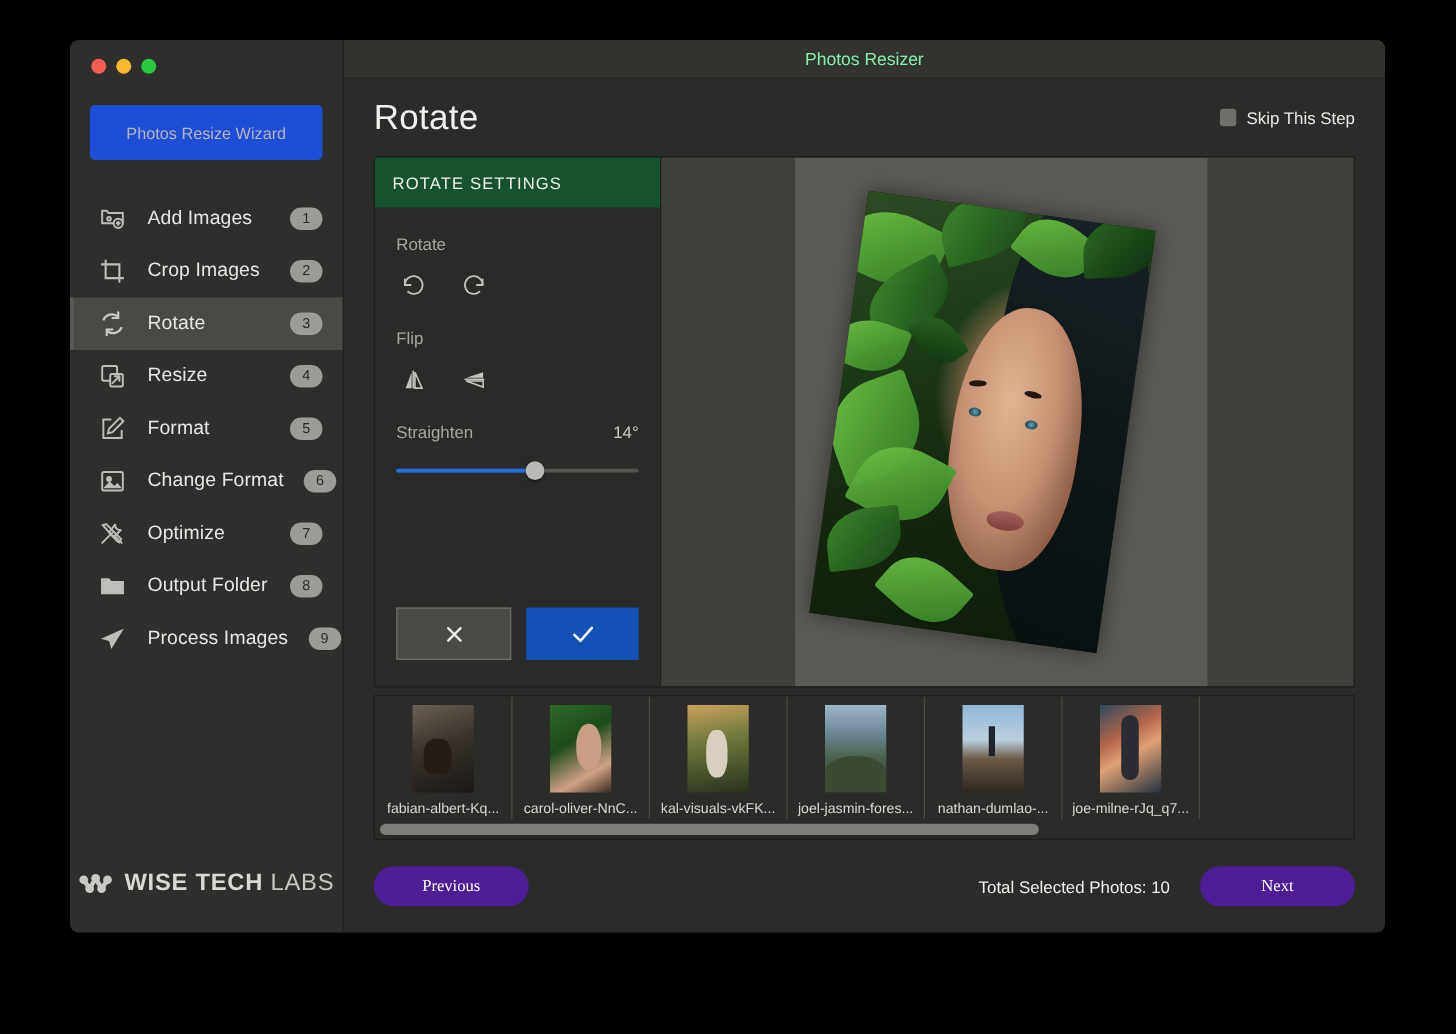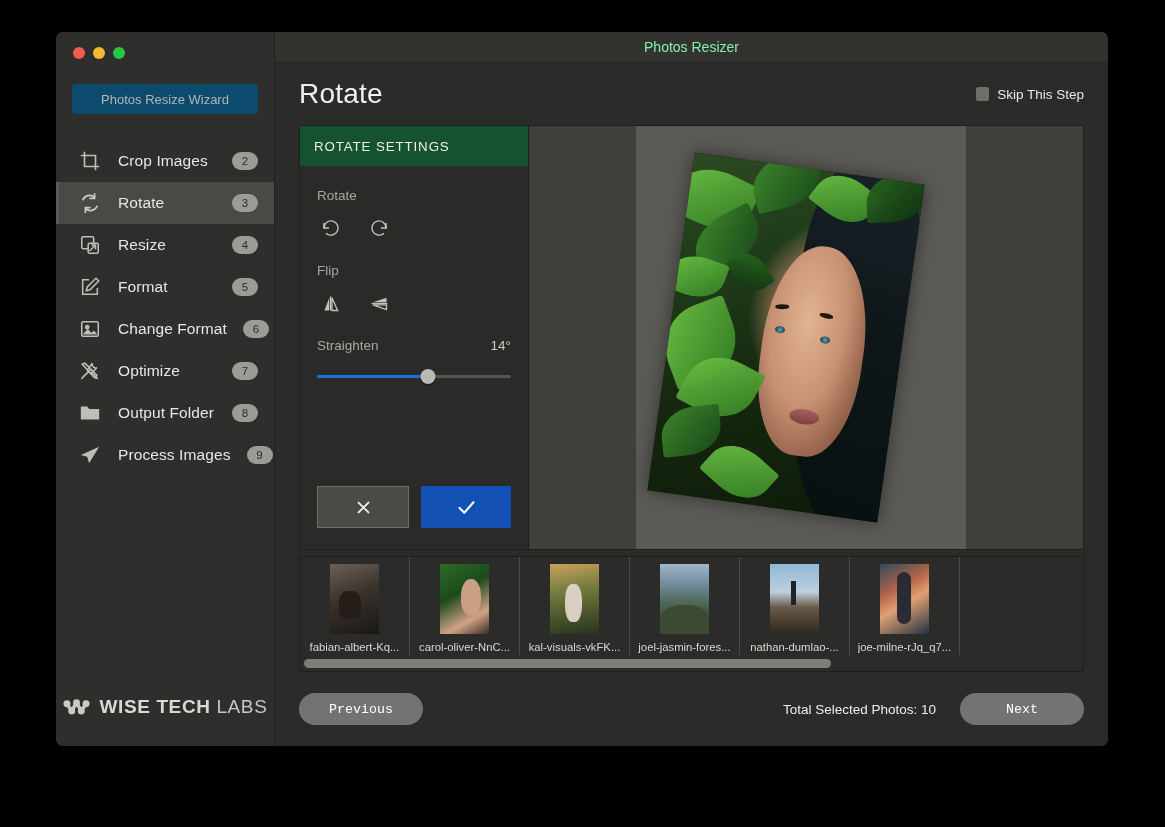--- a/index.html
+++ b/index.html
@@ -34,22 +34,22 @@
     gap: 8px;
     padding: 15px 0 0 17px;
   }
   .tl { width: 12px; height: 12px; border-radius: 50%; }
   .tl.red { background: #f45b51; }
   .tl.yellow { background: #f5b82e; }
   .tl.green { background: #28c840; }
 
   .wizard-badge {
     margin: 25px 16px 0 16px;
-    height: 30px;
-    background: #0c4a6e;
+    height: 44px;
+    background: #1d4ed8;
     border-radius: 4px;
     display: flex;
     align-items: center;
     justify-content: center;
     color: #b5b5b2;
     font-size: 13px;
   }
 
   .nav-list { margin-top: 26px; }
   .nav-item {
@@ -335,28 +335,28 @@
     cursor: pointer;
   }
 
   
   .footer {
     height: 74px;
     display: flex; align-items: center;
     gap: 0;
   }
   .btn-pill {
-    background: #737373;
+    background: #4c1d95;
     color: #fff;
     border: none;
     border-radius: 18px;
     height: 32px;
     width: 124px;
     font-size: 13.3px;
-    font-family: Liberation Mono, monospace;
+    font-family: Liberation Serif, serif;
     cursor: pointer;
   }
   .footer-spacer { flex: 1; }
   .total-label { color: #eeeeec; font-size: 13.5px; margin-right: 24px; }
 
   
   .t1 { background: linear-gradient(160deg,#6b6055 0%,#3a332c 45%,#1a1714 100%); }
   .t1::after { content:''; position:absolute; left:18%; top:38%; width:46%; height:40%; background:#241d18; border-radius:40% 40% 30% 30%; }
   .t2 { background: linear-gradient(150deg,#2d6b27 0%,#1d4a1c 40%,#d0a285 75%,#3a2b24 100%); }
   .t2::after { content:''; position:absolute; left:42%; top:22%; width:42%; height:52%; background:#caa084; border-radius:46%; }
@@ -381,20 +381,32 @@
     <div class="traffic-lights">
       <span class="tl red"></span>
       <span class="tl yellow"></span>
       <span class="tl green"></span>
     </div>
 
     <div class="wizard-badge">Photos Resize Wizard</div>
 
     <nav class="nav-list">
 
+      <div class="nav-item">
+        <span class="nav-icon">
+          <svg width="22" height="22" viewBox="0 0 24 24" fill="none" stroke="#bdbdb9" stroke-width="1.7">
+            <path d="M3 5h4l1.5 2H21v9H3z"></path>
+              <circle cx="9" cy="12" r="1.6"></circle>
+            <circle cx="17" cy="16" r="4" fill="#2e2e2c"></circle>
+              <path d="M17 14v4M15 16h4"></path>
+          </svg>
+        </span>
+        <span class="nav-label">Add Images</span>
+        <span class="nav-badge">1</span>
+      </div>
 
       <div class="nav-item">
         <span class="nav-icon">
           <svg width="22" height="22" viewBox="0 0 24 24" fill="none" stroke="#bdbdb9" stroke-width="1.8">
             <path d="M6 2v16h16"></path>
               <path d="M2 6h16v16"></path>
           </svg>
         </span>
         <span class="nav-label">Crop Images</span>
         <span class="nav-badge">2</span>

